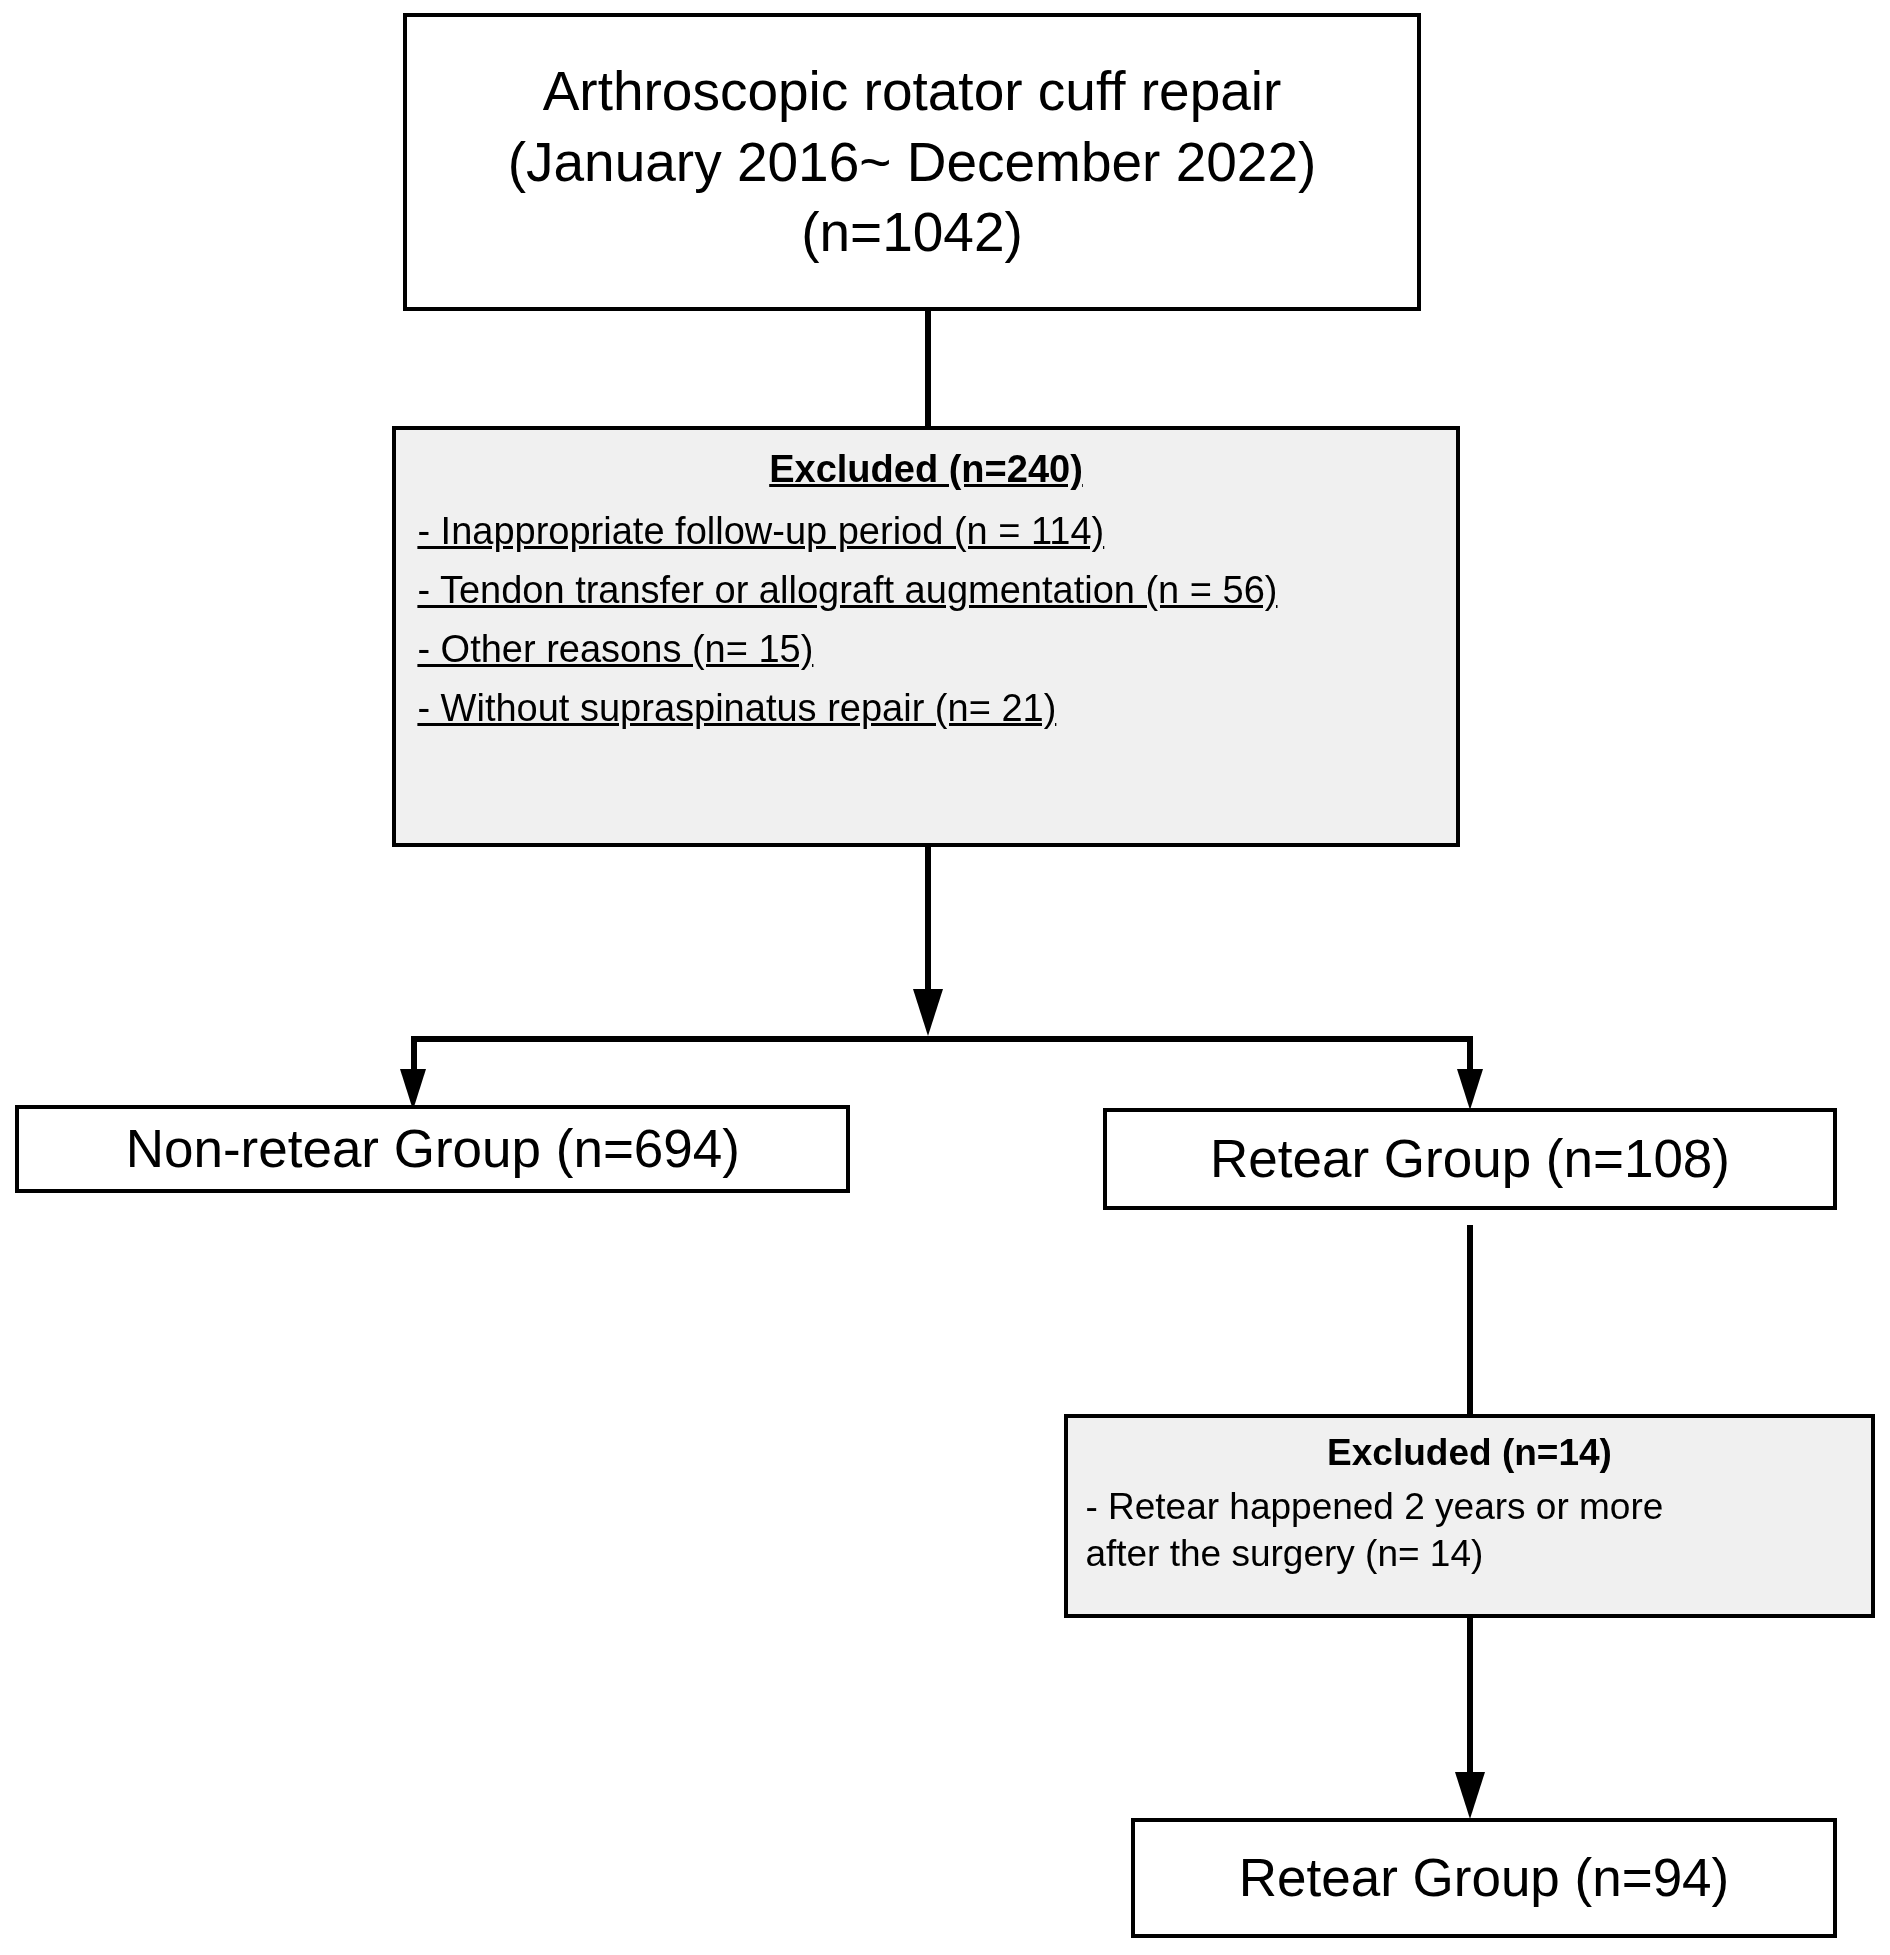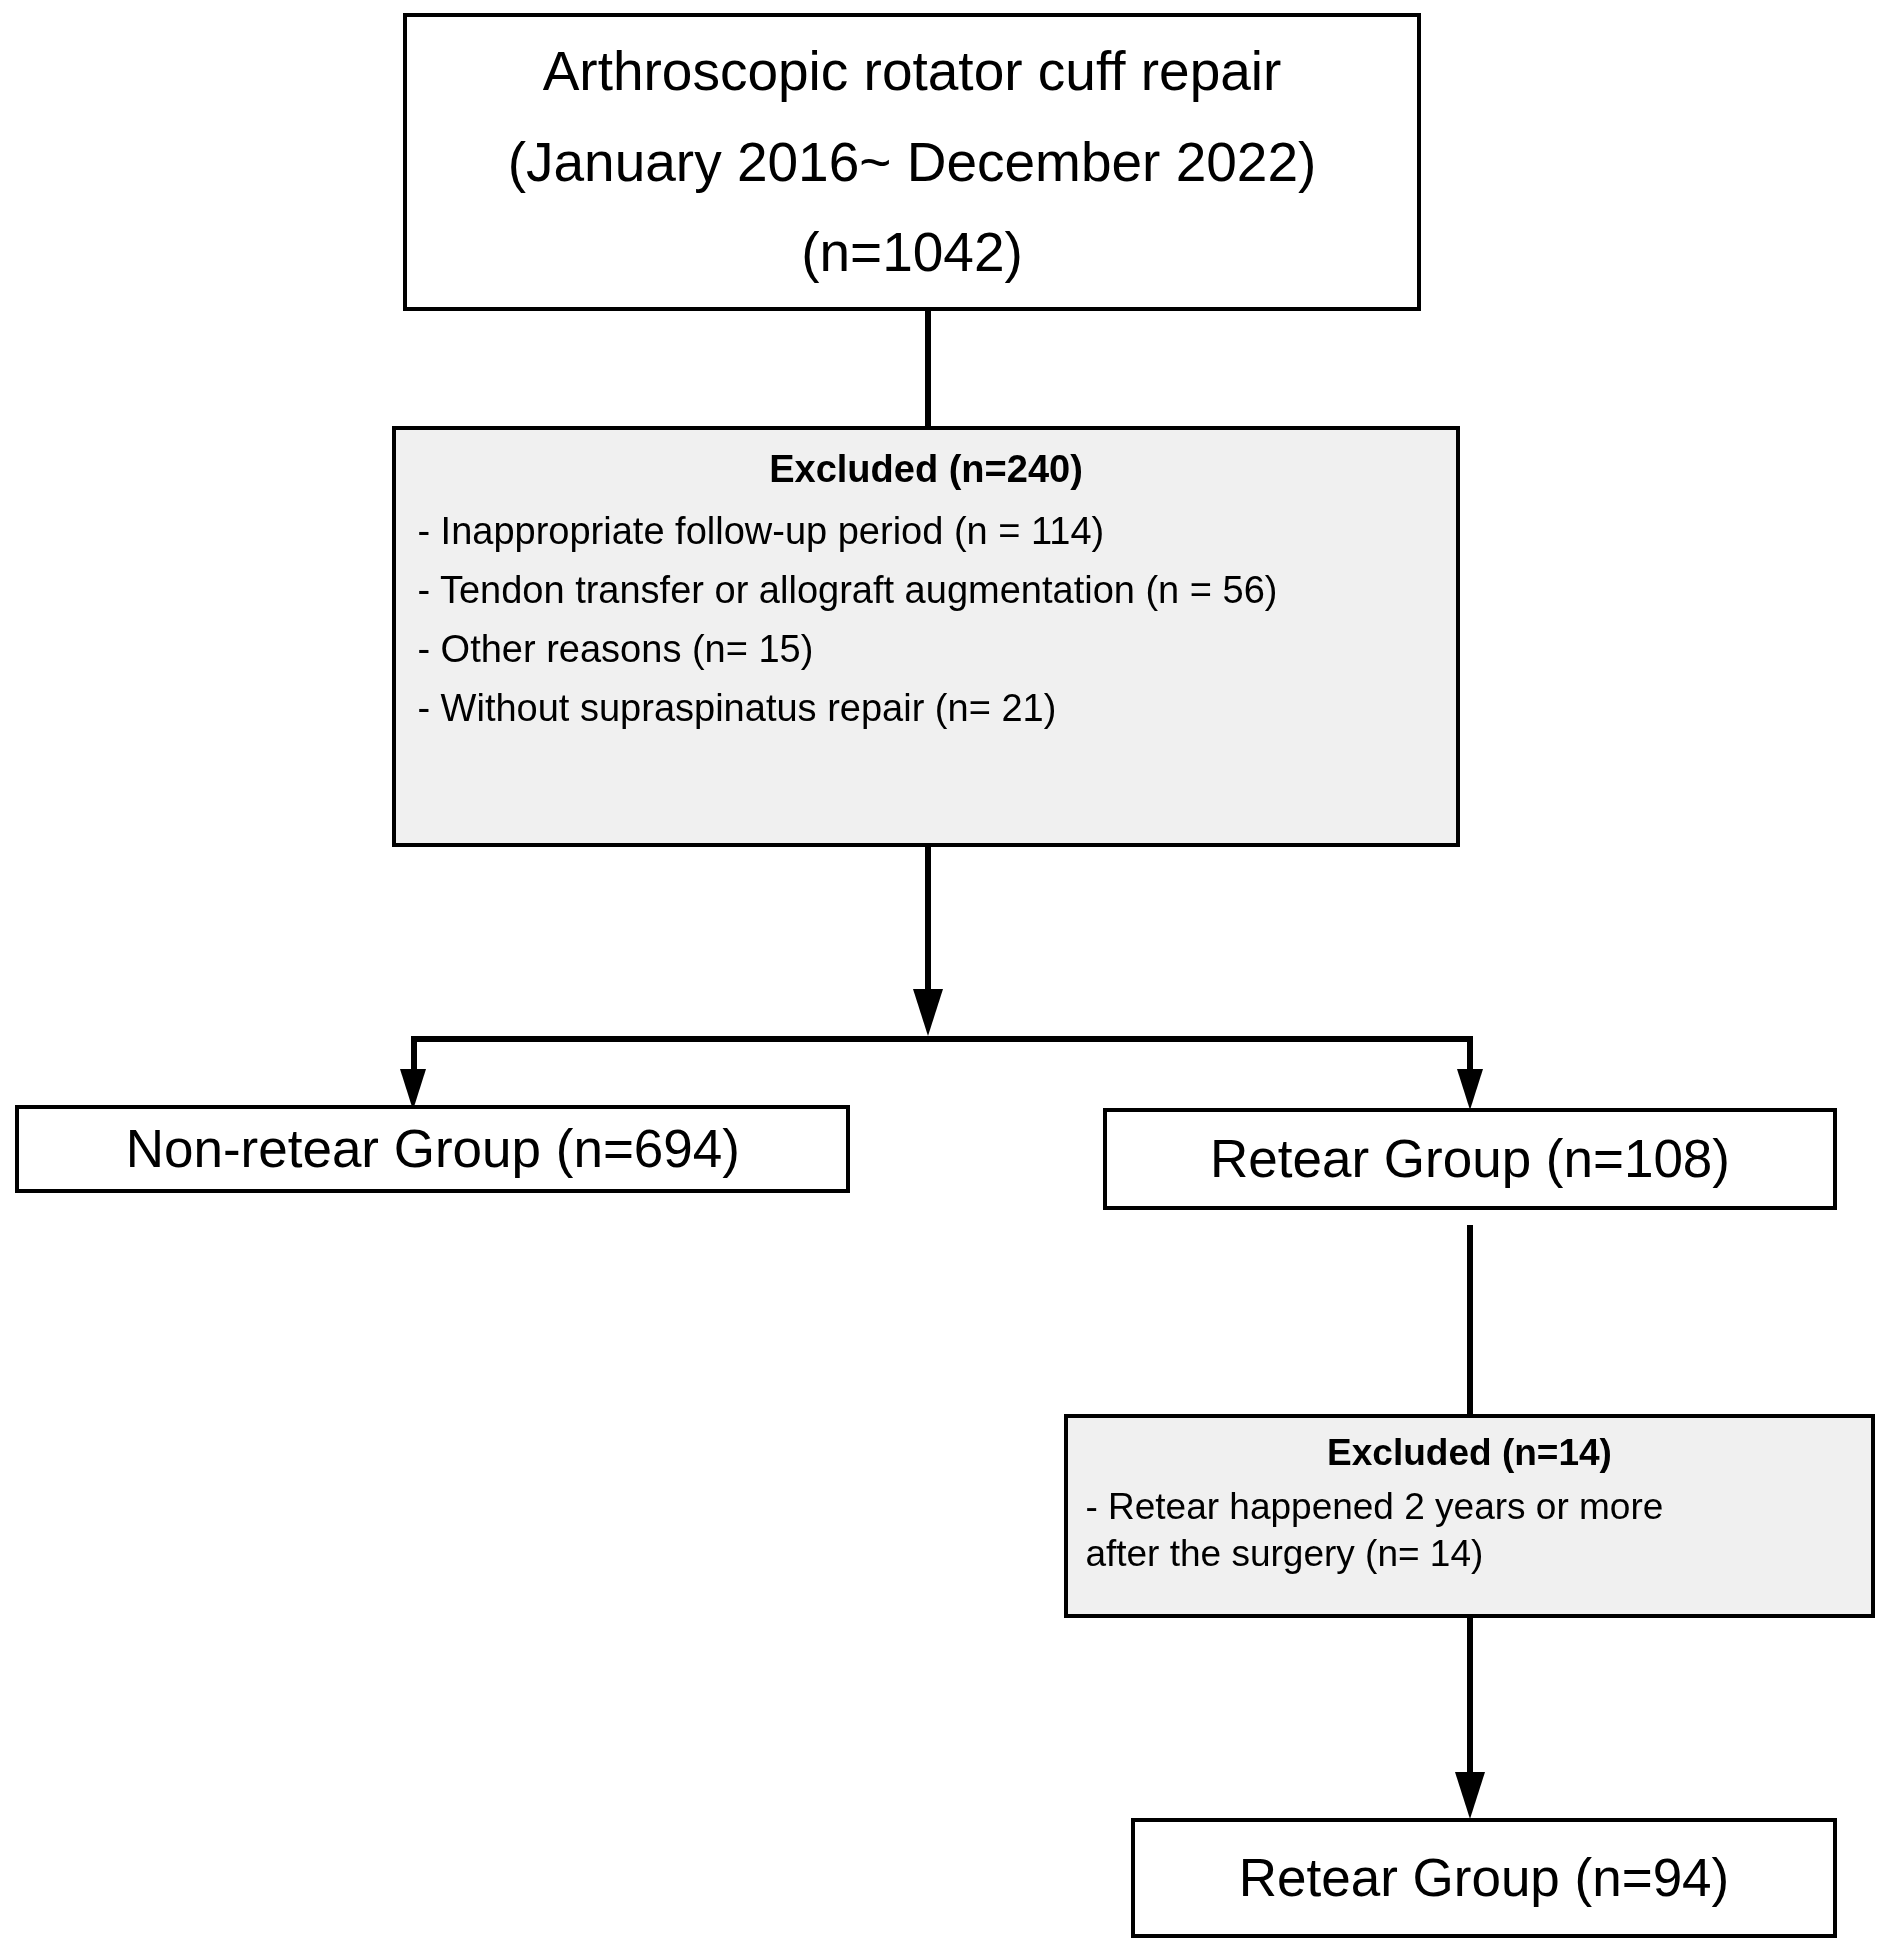--- a/index.html
+++ b/index.html
@@ -39,31 +39,31 @@
     background: #f0f0f0;
   }
   .node .line { display: block; width: 100%; }
 
   
   #node-enrollment {
     left: 403px;  top: 12.8px;
     width: 1018px; height: 298px;
     font-size: 55px;
     padding: 5.1px 13.3px;
-    gap: 20px;
   }
 
   #node-excluded-1 {
     left: 392px;  top: 426px;
     width: 1068px; height: 421px;
     font-size: 38px;
     align-items: stretch;
     justify-content: flex-start;
     padding: 15.3px 21.4px 12.3px 21.4px;
     text-align: left;
+    text-decoration: underline;
   }
   #node-excluded-1 .heading {
     text-align: center;
     font-weight: bold;
     margin-bottom: 13.3px;
   }
   #node-excluded-1 .reason { margin-bottom: 10.2px; }
   #node-excluded-1 .reason.gap { margin-top: 31px; }
 
   #node-non-retear {

